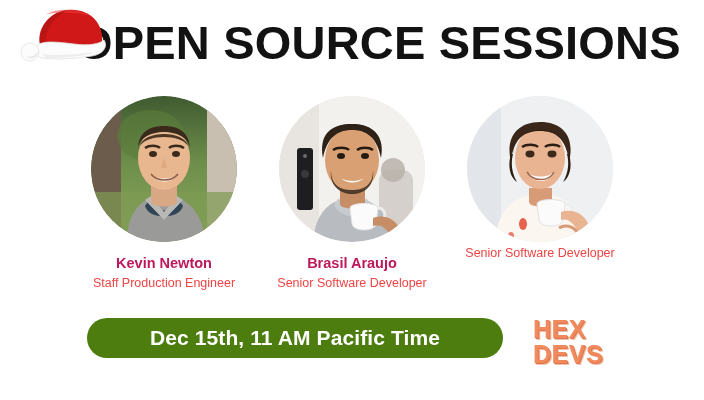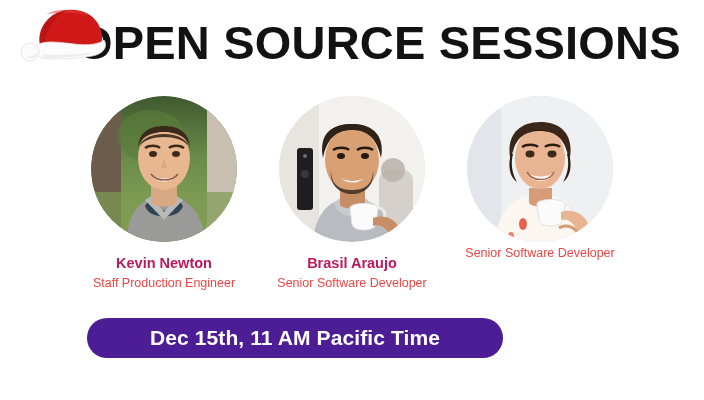--- a/index.html
+++ b/index.html
@@ -96,21 +96,21 @@
     white-space: nowrap;
   }
 
   
   .date-pill {
     position: absolute;
     left: 87px;
     top: 318px;
     width: 416px;
     height: 40px;
-    background: #4c1d95;
+    background: #4d7c0f;
     border-radius: 22px;
     display: flex;
     align-items: center;
     justify-content: center;
   }
   .date-pill-text {
     color: #ffffff;
     font-size: 21px;
     font-weight: bold;
     letter-spacing: 0.1px;
@@ -275,14 +275,18 @@
       </div>
       <div class="sp-role">Senior Software Developer</div>
     </div>
 
   </div>
 
   <div class="date-pill">
     <span class="date-pill-text">Dec 15th, 11 AM Pacific Time</span>
   </div>
 
+  <div class="brand-logo">
+    <span class="brand-line">HEX</span>
+    <span class="brand-line">DEVS</span>
+  </div>
 
 </div>
 
 </body></html>

